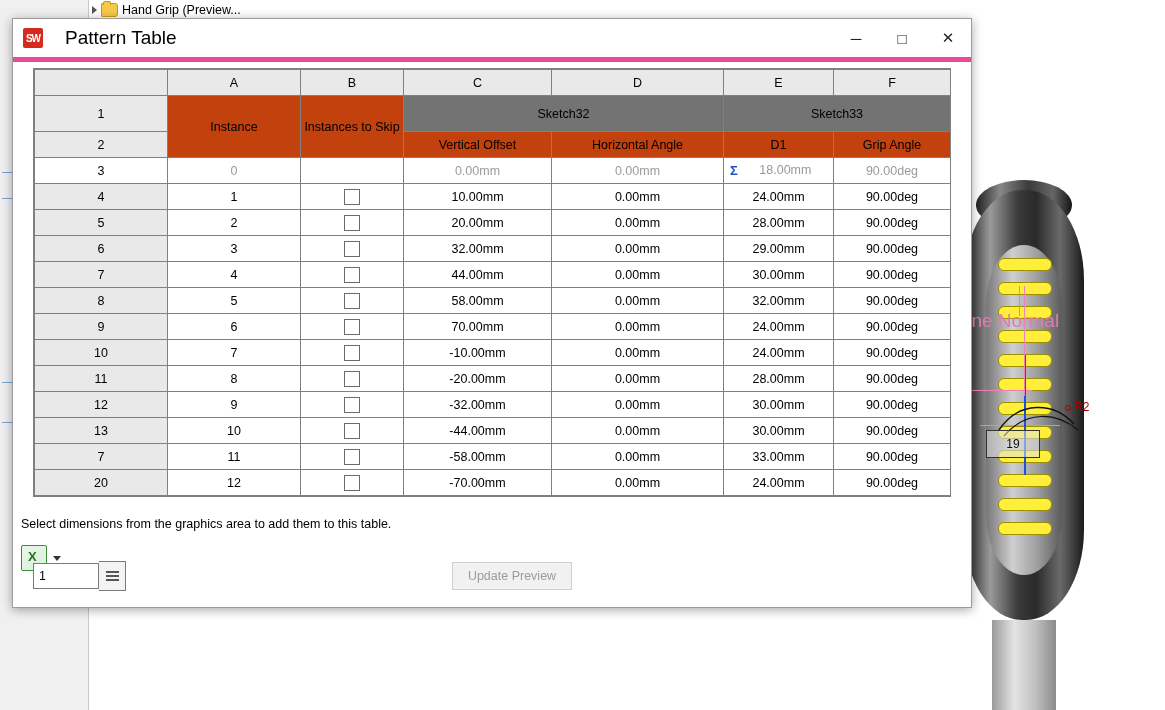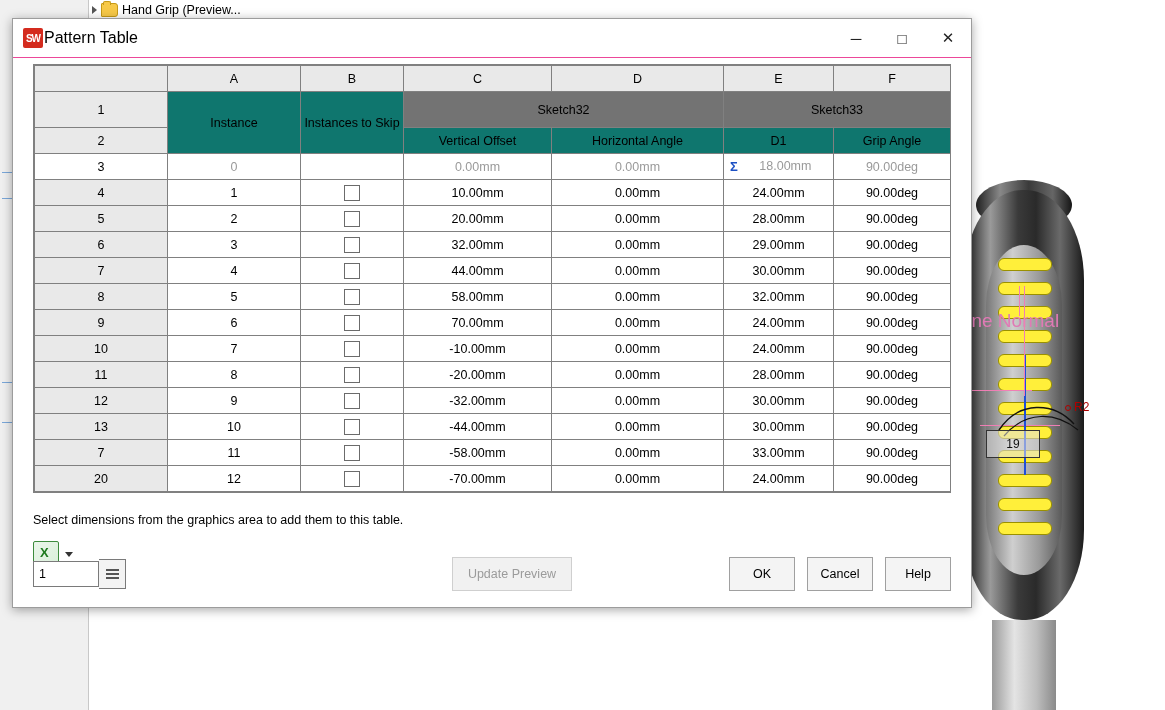--- a/index.html
+++ b/index.html
@@ -190,39 +190,39 @@
     border: 1px solid #9c9c9c;
     box-shadow: 0 2px 10px rgba(0,0,0,0.35);
     display: flex;
     flex-direction: column;
   }
   #dialog-titlebar {
     height: 38px;
     display: flex;
     align-items: center;
     background: #ffffff;
-    border-bottom: 1px solid #ec4899;
+    border-bottom: 5px solid #ec4899;
     padding-left: 10px;
     flex: 0 0 auto;
   }
   #sw-logo {
     width: 20px; height: 20px;
     background: #d42b1e;
     color: #fff;
     font-size: 10px;
     font-weight: bold;
     display: flex;
     align-items: center;
     justify-content: center;
     border-radius: 2px;
     letter-spacing: -1px;
   }
   #dialog-title {
-    margin-left: 1px;
-    font-size: 16px;
+    margin-left: 22px;
+    font-size: 19px;
     color: #000;
   }
   #titlebar-buttons {
     margin-left: auto;
     display: flex;
     height: 100%;
   }
   .title-btn {
     width: 46px;
     height: 38px;
@@ -265,21 +265,21 @@
   .row-hdr {
     background: #e9e9e9;
     font-weight: bold;
     width: 133px;
   }
   .grp-hdr {
     background: #737373;
     font-weight: bold;
   }
   .sub-hdr {
-    background: #0f766e;
+    background: #c2410c;
     font-weight: bold;
   }
   .greyrow td {
     color: #9a9a9a;
     background: #ffffff;
   }
   .w-a { width: 133px; }
   .w-b { width: 103px; }
   .w-c { width: 148px; }
   .w-d { width: 172px; }
@@ -298,21 +298,21 @@
     font-weight: bold;
     font-size: 13px;
     float: left;
     margin-left: 6px;
   }
 
   
   #dialog-body-lower {
     flex: 1 1 auto;
     position: relative;
-    padding: 0 20px;
+    padding: 0 8px;
   }
   #hint-text {
     margin-top: 20px;
     font-size: 12.5px;
     color: #000;
   }
   #excel-export-row {
     margin-top: 14px;
     display: flex;
     align-items: center;
@@ -365,21 +365,21 @@
     display: flex;
     flex-direction: column;
     align-items: center;
     justify-content: center;
     gap: 2px;
   }
   .stepper-bar {
     width: 13px; height: 2px; background: #555;
   }
   .dlg-btn {
-    height: 34px;
+    height: 28px;
     min-width: 66px;
     border: 1px solid #a0a0a0;
     background: #f4f4f4;
     font-size: 12.5px;
     cursor: default;
     font-family: "Liberation Sans", sans-serif;
   }
   #btn-update-preview {
     width: 120px;
     margin-left: 326px;
@@ -649,20 +649,15 @@
         <input id="instance-spin-input" type="text" value="1" style="">
         <div id="spinner-stepper">
           <div class="stepper-bar"></div>
           <div class="stepper-bar"></div>
           <div class="stepper-bar"></div>
         </div>
       </div>
 
       <button class="dlg-btn" id="btn-update-preview">Update Preview</button>
 
-      <div id="right-buttons">
-        <button class="dlg-btn" id="btn-ok">OK</button>
-        <button class="dlg-btn" id="btn-cancel">Cancel</button>
-        <button class="dlg-btn" id="btn-help">Help</button>
-      </div>
     </div>
   </div>
 </div>
 
 </body></html>

